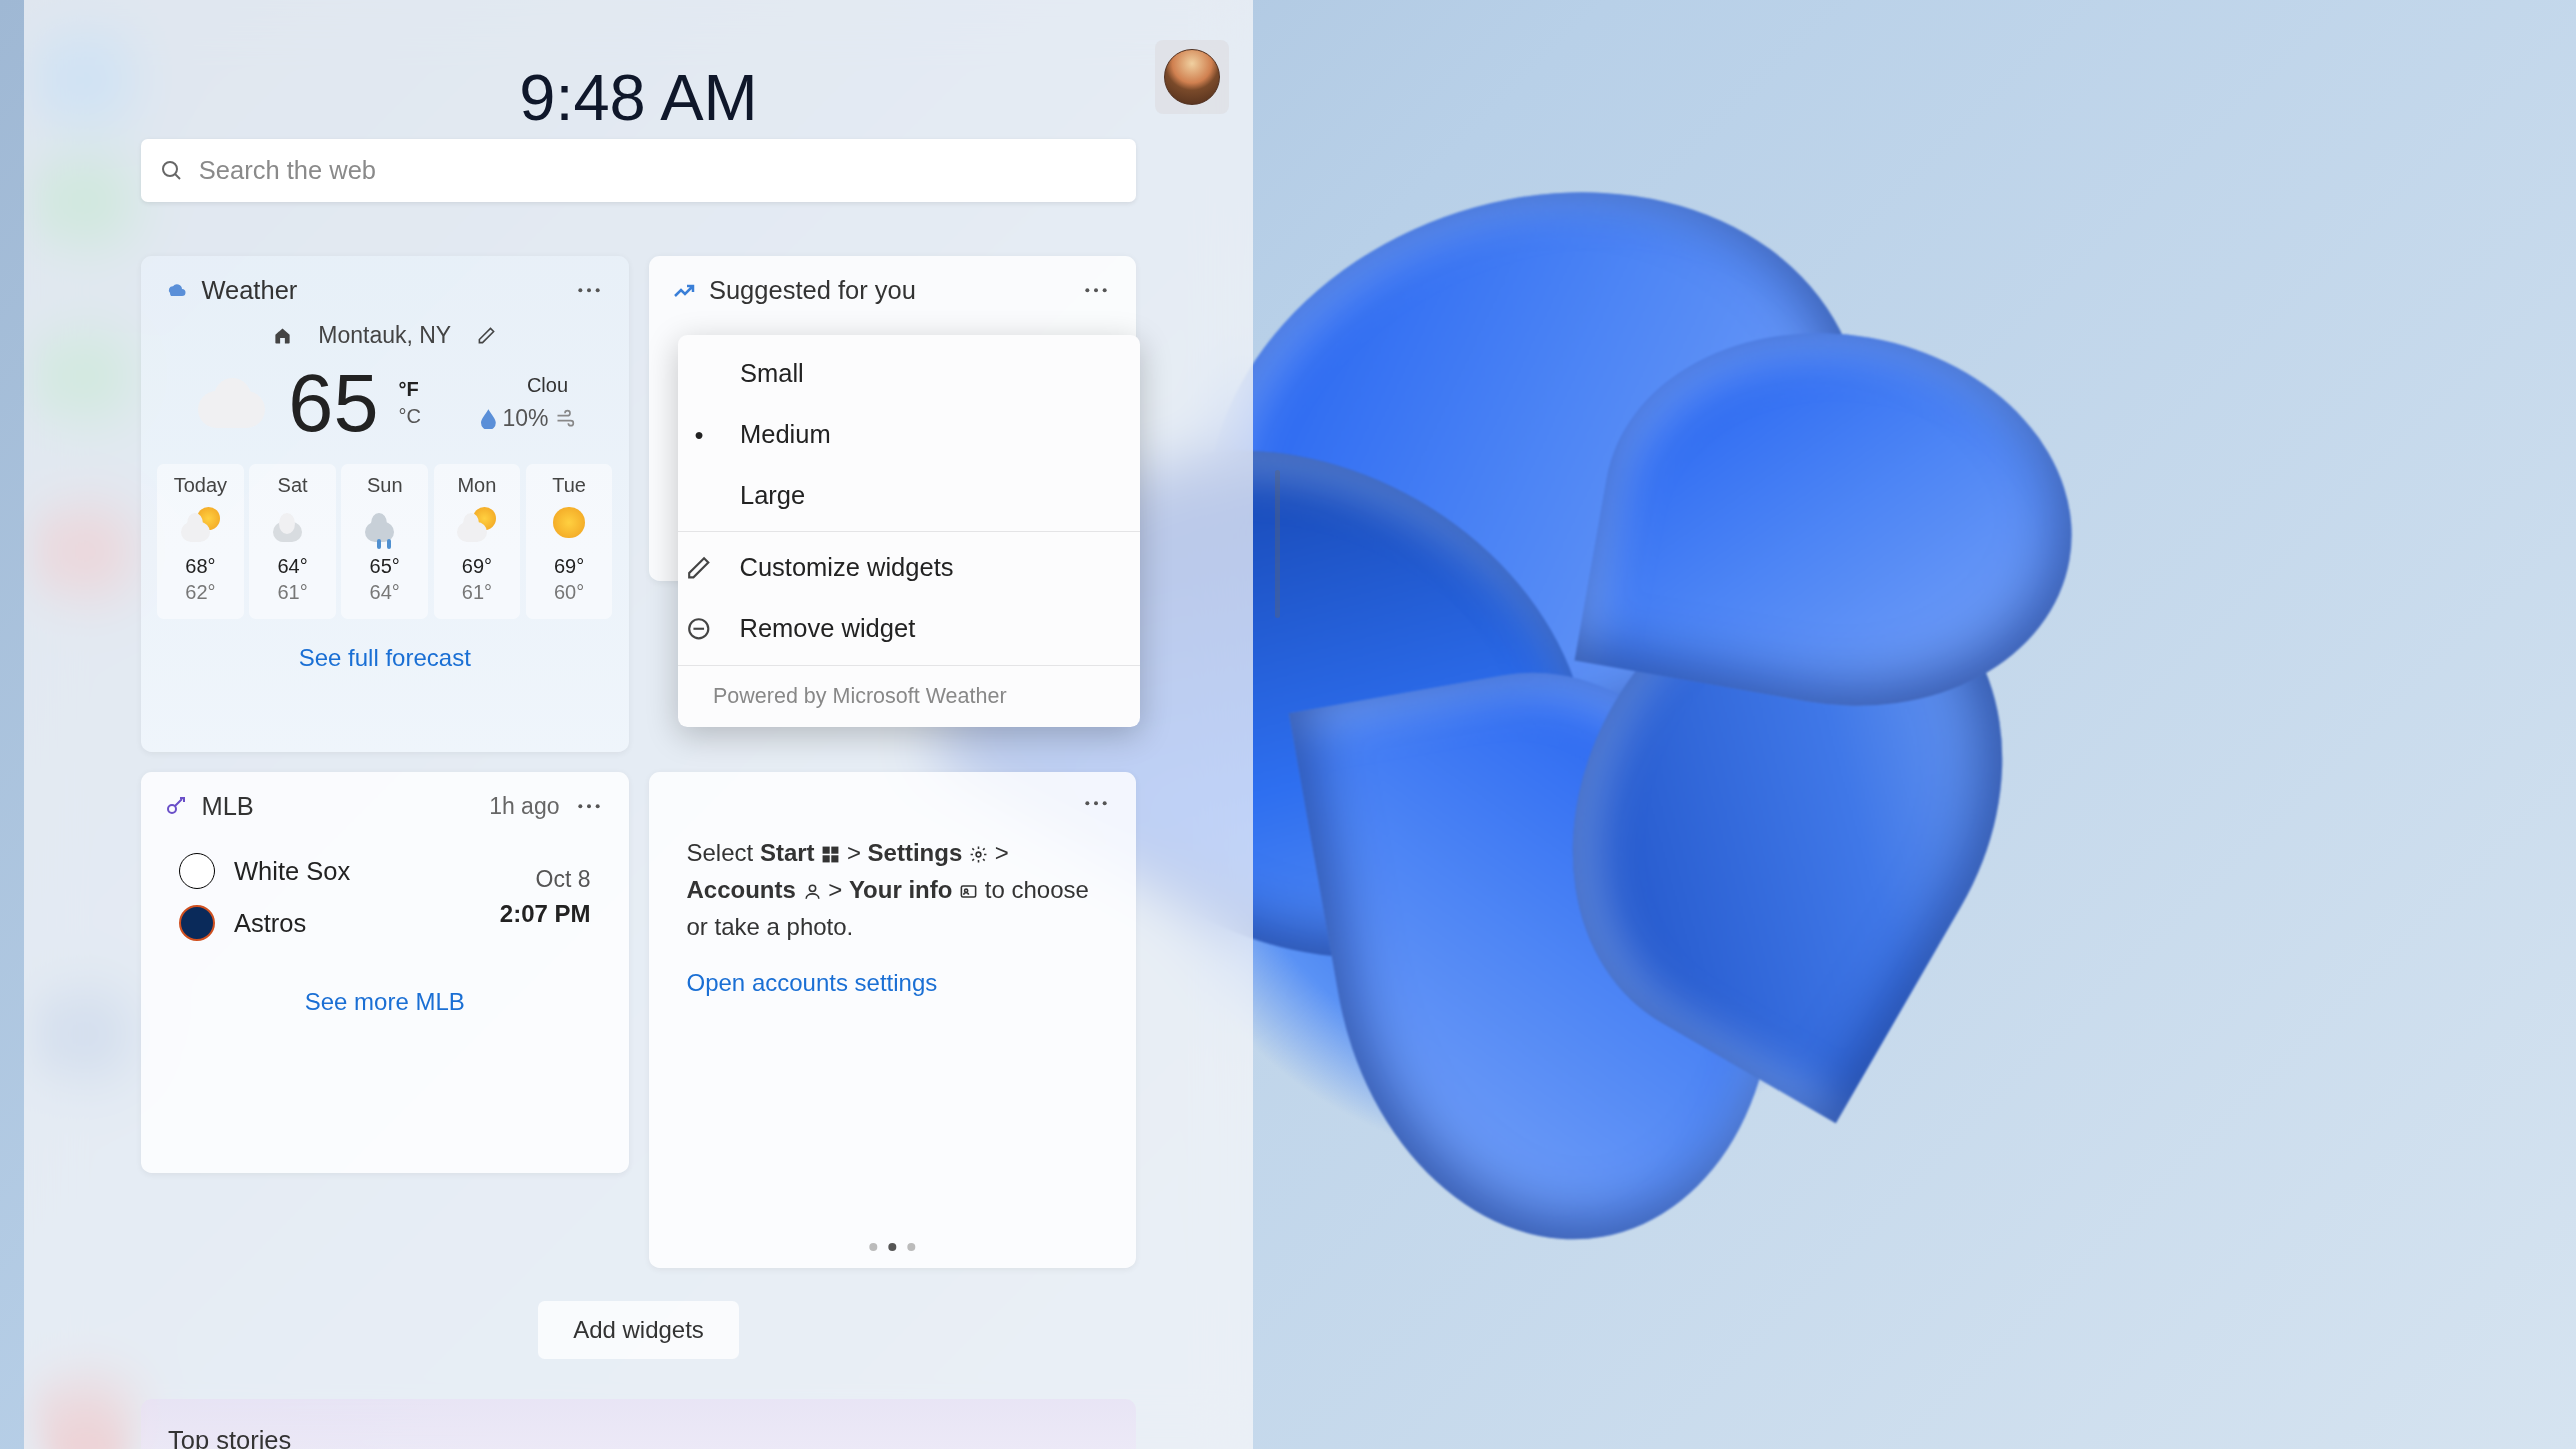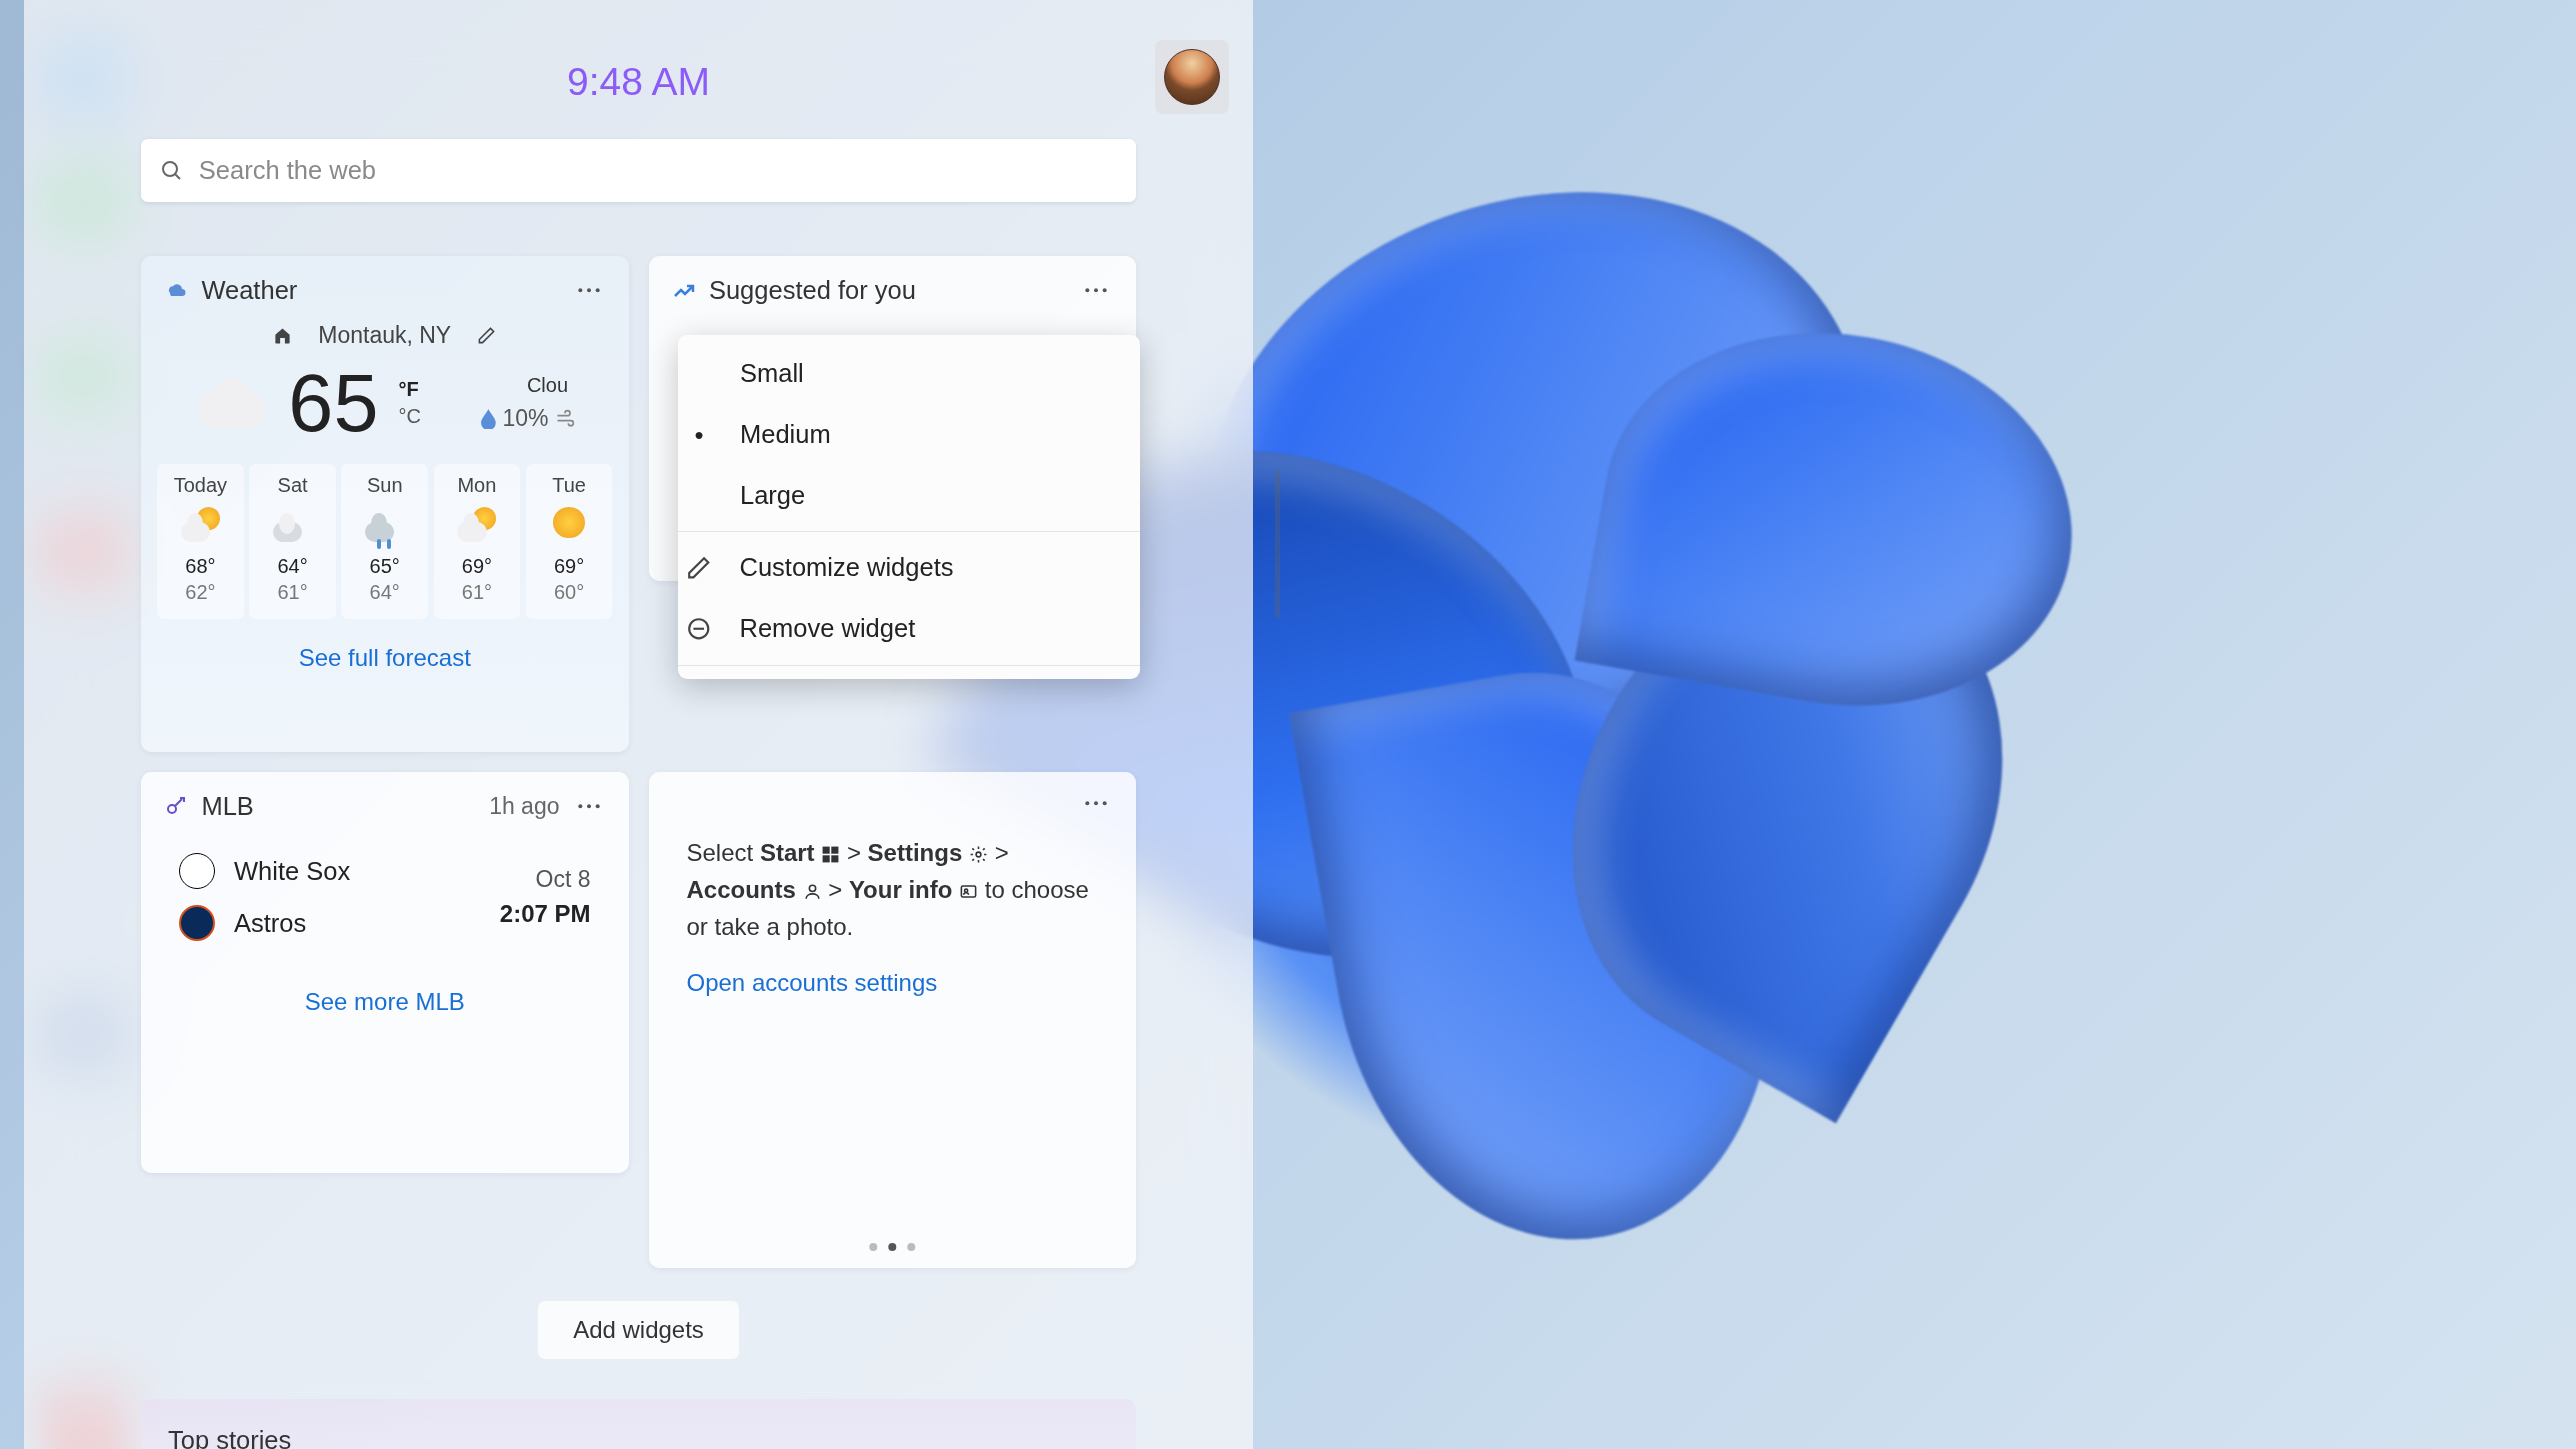--- a/index.html
+++ b/index.html
@@ -33,21 +33,21 @@
 .bi5 { background: #4a7ac0; margin-top: 402px;}
 .bi6 { background: #e04040; margin-top: 309px;}
 
 .widgets-panel {
   position: absolute; left: 24px; top: 0; width: 1229px; height: 1449px;
   background: rgba(248, 248, 250, 0.72);
   backdrop-filter: blur(27px);
   border-radius: 0;
 }
 .panel-header { position: relative; height: 127px; }
-.time-display { position: absolute; left: 50%; top: 60px; transform: translateX(-50%); font-size: 39px; font-weight: 500; color: #8b5cf6; }
+.time-display { position: absolute; left: 50%; top: 60px; transform: translateX(-50%); font-size: 65px; font-weight: 500; color: #0f172a; }
 .avatar { position: absolute; right: 24px; top: 40px; width: 74px; height: 74px; border-radius: 8px; background: rgba(220,220,225,0.6); display: flex; align-items: center; justify-content: center; }
 .avatar-img { width: 56px; height: 56px; border-radius: 50%; background: radial-gradient(circle at 50% 25%, #f0d0a0 0%, #d08050 40%, #7a4a2a 55%, #4a2a1a 100%); border: 1.3px solid #503020; }
 
 .search-bar { margin: 12px 117px 0 117px; height: 63px; background: #fff; border-radius: 6.7px; display: flex; align-items: center; padding: 0 19px; box-shadow: 0 1.3px 4px rgba(0,0,0,0.08); }
 .search-icon { width: 24px; height: 24px; margin-right: 14.8px; color: #666; }
 .search-input { flex: 1; border: none; font-size: 25.5px; color: #333; outline: none; background: transparent; }
 .search-input::placeholder { color: #8a8a8a; }
 
 .widgets-grid { padding: 54px 117px 0 117px; display: grid; grid-template-columns: 1fr 1fr; gap: 20px; position: relative; }
 
@@ -427,14 +427,15 @@
     <span>Customize widgets</span>
   </div>
   <div class="ctx-item">
     <svg class="ctx-icon" viewBox="0 0 24 24" fill="none" stroke="currentColor" stroke-width="2">
         <circle cx="12" cy="12" r="9"></circle>
         <line x1="7" y1="12" x2="17" y2="12"></line>
       </svg>
     <span>Remove widget</span>
   </div>
   <div class="ctx-divider"></div>
+  <div class="ctx-footer">Powered by Microsoft Weather</div>
 </div>
 
 
 </body></html>

